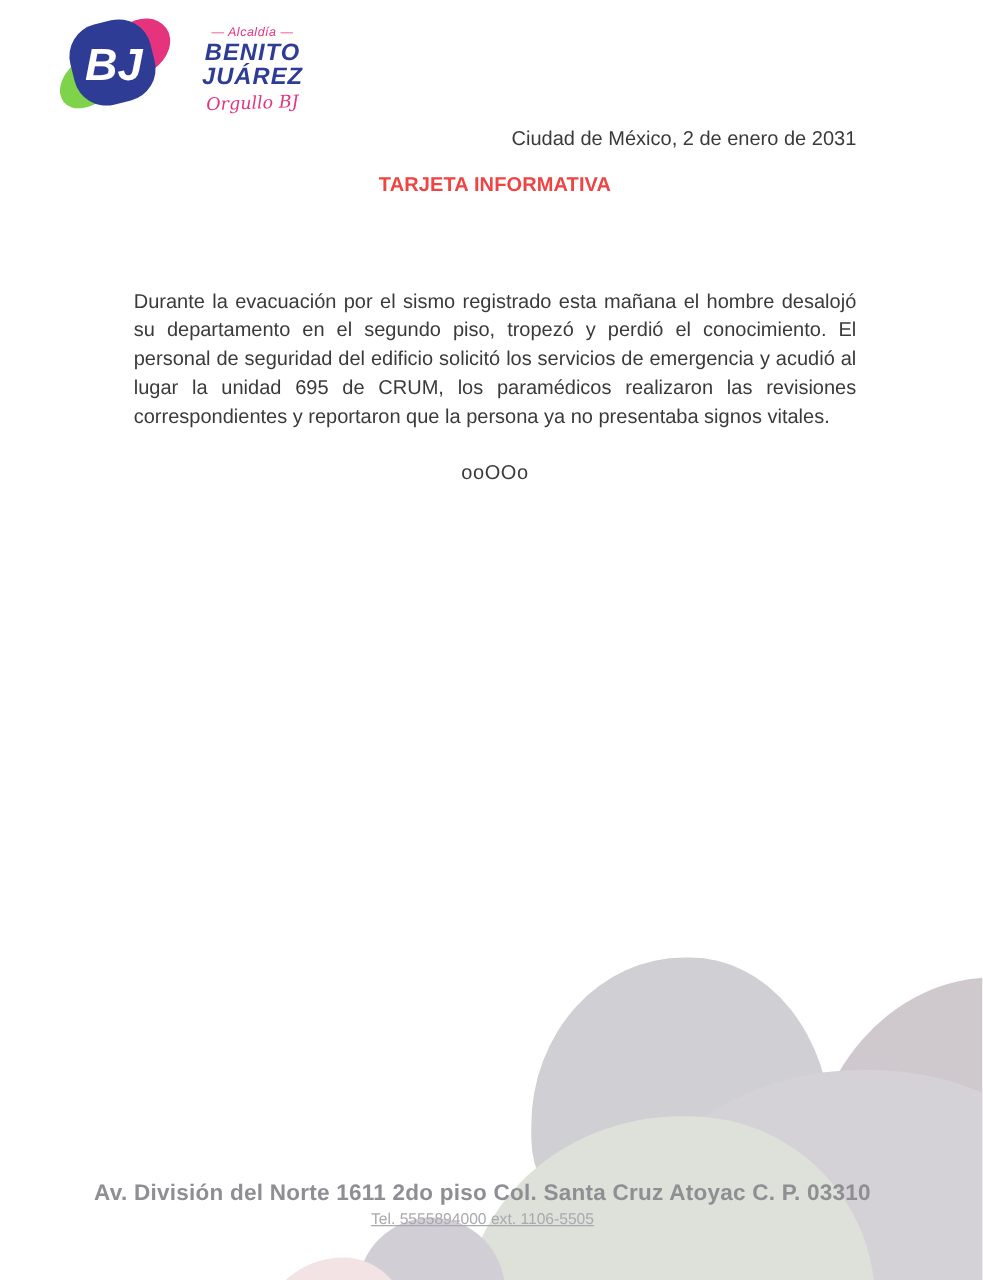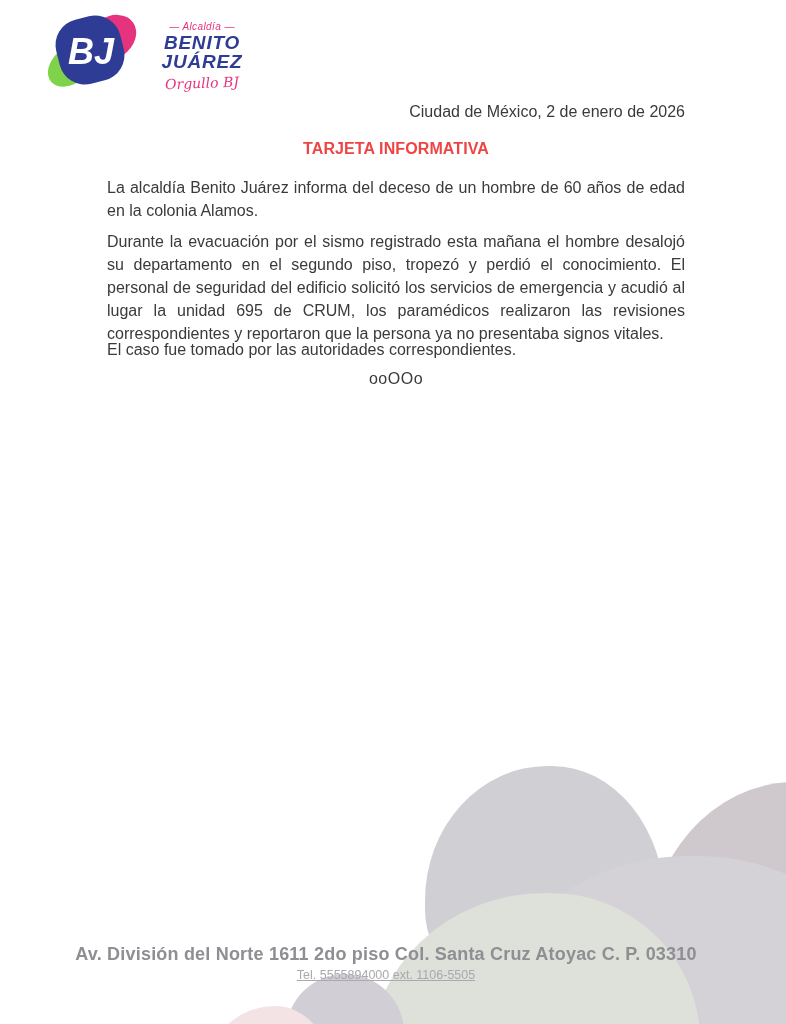--- a/index.html
+++ b/index.html
@@ -142,27 +142,25 @@
       <text x="47" y="56" text-anchor="middle" font-family="Liberation Sans, sans-serif" font-size="36" font-weight="bold" font-style="italic" fill="#ffffff">BJ</text>
     </svg>
     <div class="logo-text">
       <div class="logo-alcaldia">— Alcaldía —</div>
       <div class="logo-benito">BENITO</div>
       <div class="logo-juarez">JUÁREZ</div>
       <div class="logo-tagline">Orgullo BJ</div>
     </div>
   </div>
 
-  <div class="dateline">Ciudad de México, 2 de enero de 2026</div>
+  <div class="dateline">Ciudad de México, 2 de enero de 2031</div>
 
   <h1 class="doc-title">TARJETA INFORMATIVA</h1>
 
-  <p class="body-par p1">La alcaldía Benito Juárez informa del deceso de un hombre de 60 años de edad en la colonia Alamos.</p>
   <p class="body-par p2">Durante la evacuación por el sismo registrado esta mañana el hombre desalojó su departamento en el segundo piso, tropezó y perdió el conocimiento. El personal de seguridad del edificio solicitó los servicios de emergencia y acudió al lugar la unidad 695 de CRUM, los paramédicos realizaron las revisiones correspondientes y reportaron que la persona ya no presentaba signos vitales.</p>
-  <p class="body-par p3">El caso fue tomado por las autoridades correspondientes.</p>
 
   <div class="separator">ooOOo</div>
 
   <div class="blob blob-1"></div>
   <div class="blob blob-2"></div>
   <div class="blob blob-3"></div>
   <div class="blob blob-4"></div>
   <div class="blob blob-5"></div>
   <div class="blob blob-6"></div>
 

